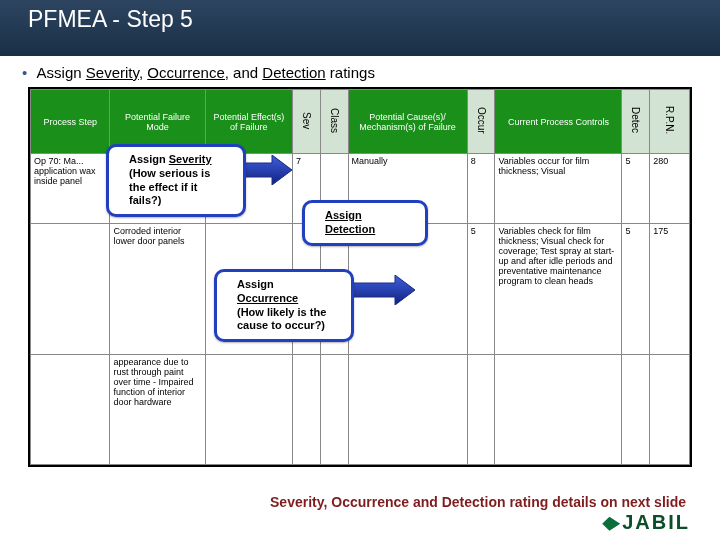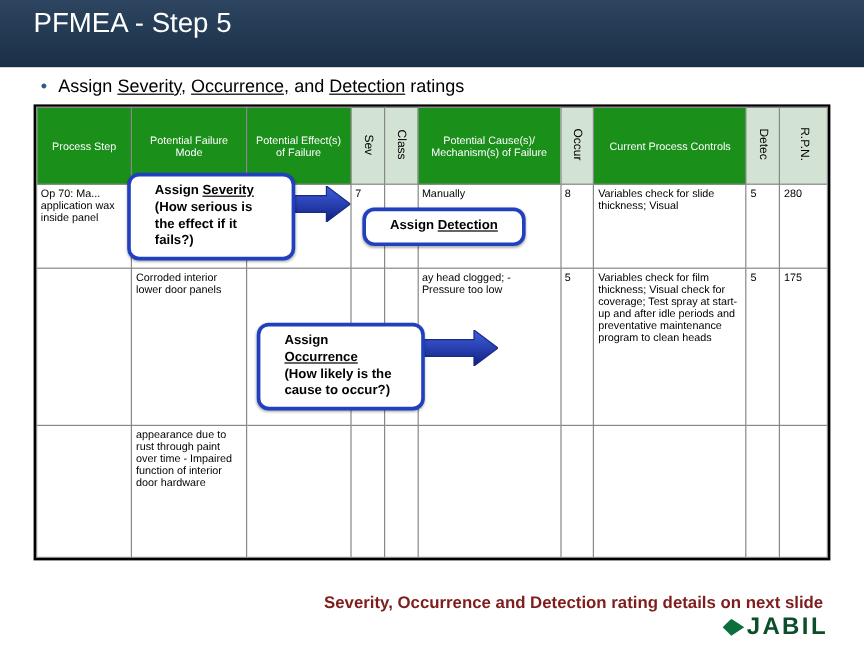--- a/index.html
+++ b/index.html
@@ -1,19 +1,19 @@
 <!DOCTYPE html>
 <html><head>
 <meta charset="utf-8">
 <style>
   * { box-sizing: border-box; margin: 0; padding: 0; }
   body { width: 720px; height: 540px; font-family: Arial, Helvetica, sans-serif; background: #fff; position: relative; overflow: hidden; }
   .title-band { background: linear-gradient(#2d4560, #1a2f47); height: 56px; display: flex; align-items: flex-start; padding: 6px 28px; }
   .title-band h1 { color: #fff; font-size: 23px; font-weight: normal; }
-  .bullet-line { padding: 8px 34px 6px; font-size: 15px; }
+  .bullet-line { padding: 8px 22px 6px; font-size: 15px; }
   .bullet-line .dot { color: #2f5a8f; margin-right: 6px; }
   .bullet-line .u { text-decoration: underline; }
   .table-wrap { margin: 0 28px; border: 2px solid #000; position: relative; height: 380px; }
   table { border-collapse: collapse; width: 100%; height: 100%; table-layout: fixed; padding-left: 40px; }
   th, td { border: 1px solid #888; font-size: 9px; vertical-align: top; padding: 2px 3px; }
   th { background: #1a8f1a; color: #fff; font-weight: normal; height: 64px; text-align: center; vertical-align: middle; }
   th.vcol { background: #d3e3d3; color: #000; }
   th.vcol span { writing-mode: vertical-rl; display: inline-block; font-size: 10px; }
   td { background: #fff; color: #000; }
   .callout { position: absolute; background: #fff; border: 3px solid #2040c0; border-radius: 10px; padding: 6px 20px; font-size: 11px; font-weight: bold; line-height: 1.25; box-shadow: 0 1px 2px rgba(0,0,0,.3); z-index: 5; }
@@ -68,21 +68,21 @@
     </thead>
     <tbody>
       <tr>
         <td>Op 70: Ma... application wax inside panel</td>
         <td>...of inner panel</td>
         <td></td>
         <td>7</td>
         <td></td>
         <td>Manually</td>
         <td>8</td>
-        <td>Variables check for slide thickness; Visual</td>
+        <td>Variables occur for film thickness; Visual</td>
         <td>5</td>
         <td>280</td>
       </tr>
       <tr>
         <td></td>
         <td>Corroded interior lower door panels</td>
         <td></td>
         <td></td>
         <td></td>
         <td>ay head clogged; - Pressure too low</td>
@@ -116,21 +116,21 @@
     </svg>
 
   <div class="callout" style="left:76px; top:55px; width:140px;">
     <span>Assign </span><span class="u">Severity</span><br>
     <span>(How serious is the effect if it fails?)</span>
   </div>
   <svg class="arrow" style="left:212px; top:66px;" width="50" height="30">
     <path class="arrow-shape" d="M0,8 L30,8 L30,0 L50,15 L30,30 L30,22 L0,22 Z"></path>
   </svg>
 
-  <div class="callout" style="left:272px; top:84px; width:136px;">
+  <div class="callout" style="left:272px; top:111px; width:126px;text-decoration:underline;">
     <span>Assign </span><span class="u">Detection</span><br>
   </div>
 
   <div class="callout" style="left:184px; top:180px; width:140px;">
     <span>Assign </span><span class="u">Occurrence</span><br>
     <span>(How likely is the cause to occur?)</span>
   </div>
   <svg class="arrow" style="left:320px; top:186px;" width="65" height="30">
     <path class="arrow-shape" d="M0,8 L45,8 L45,0 L65,15 L45,30 L45,22 L0,22 Z"></path>
   </svg>

